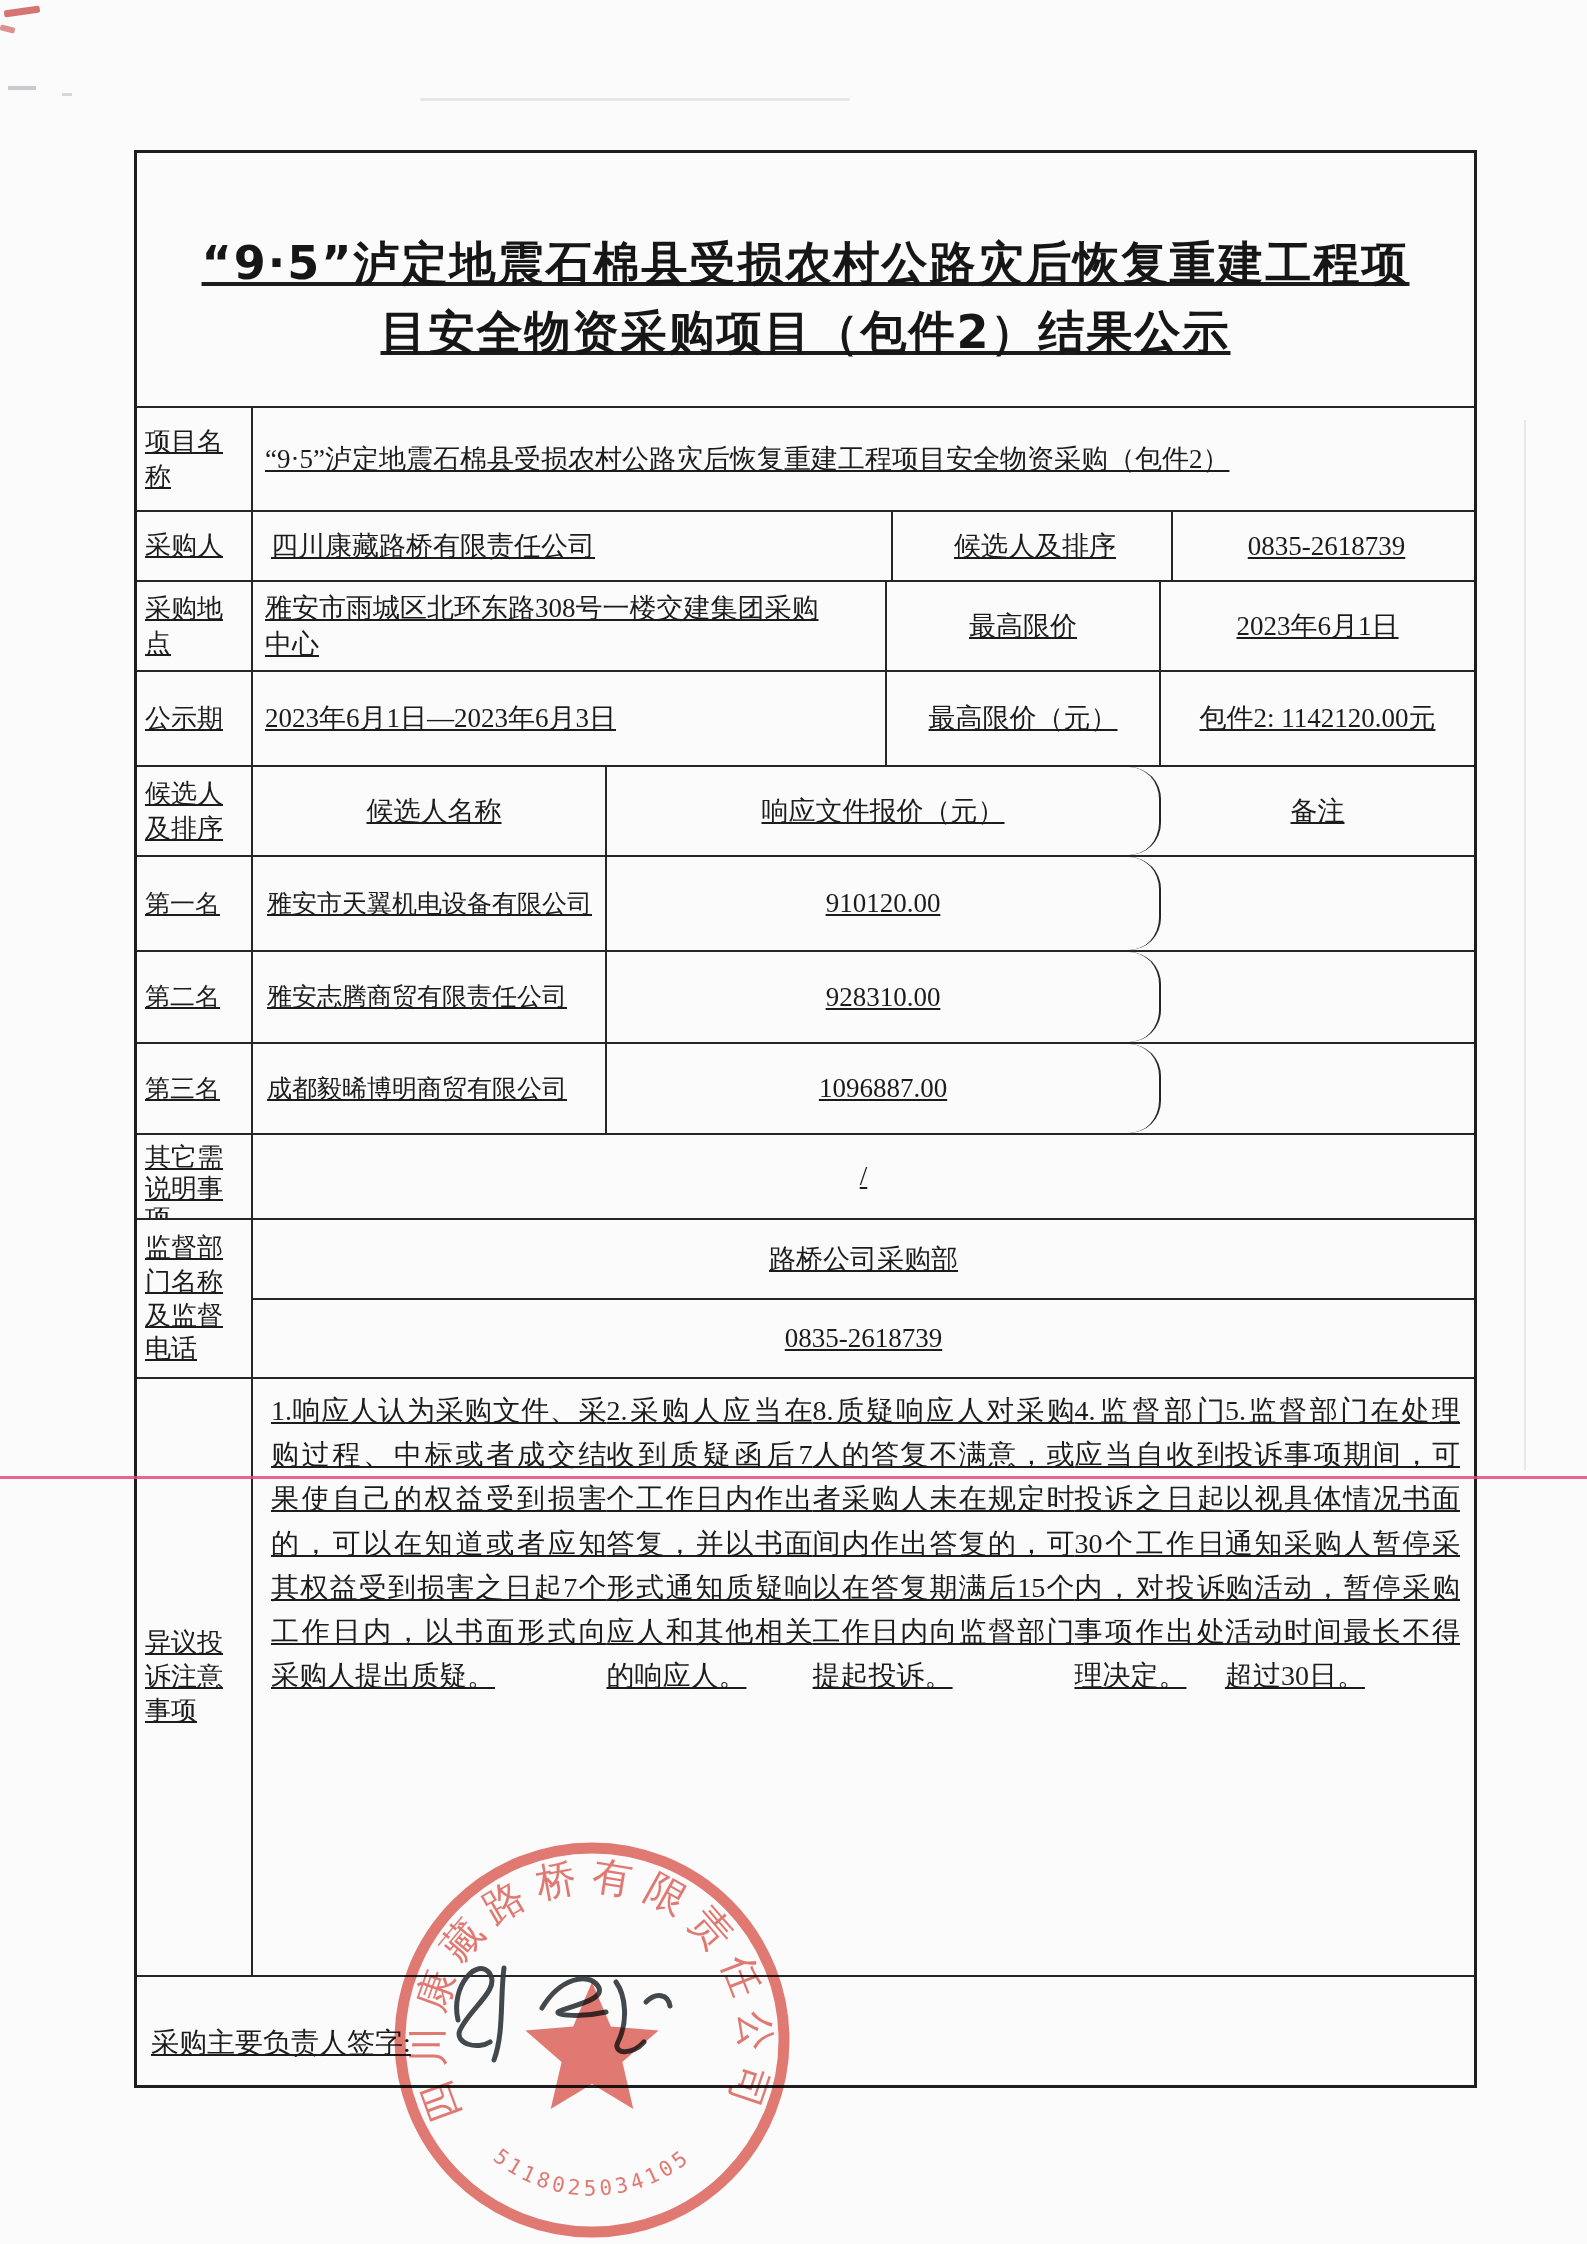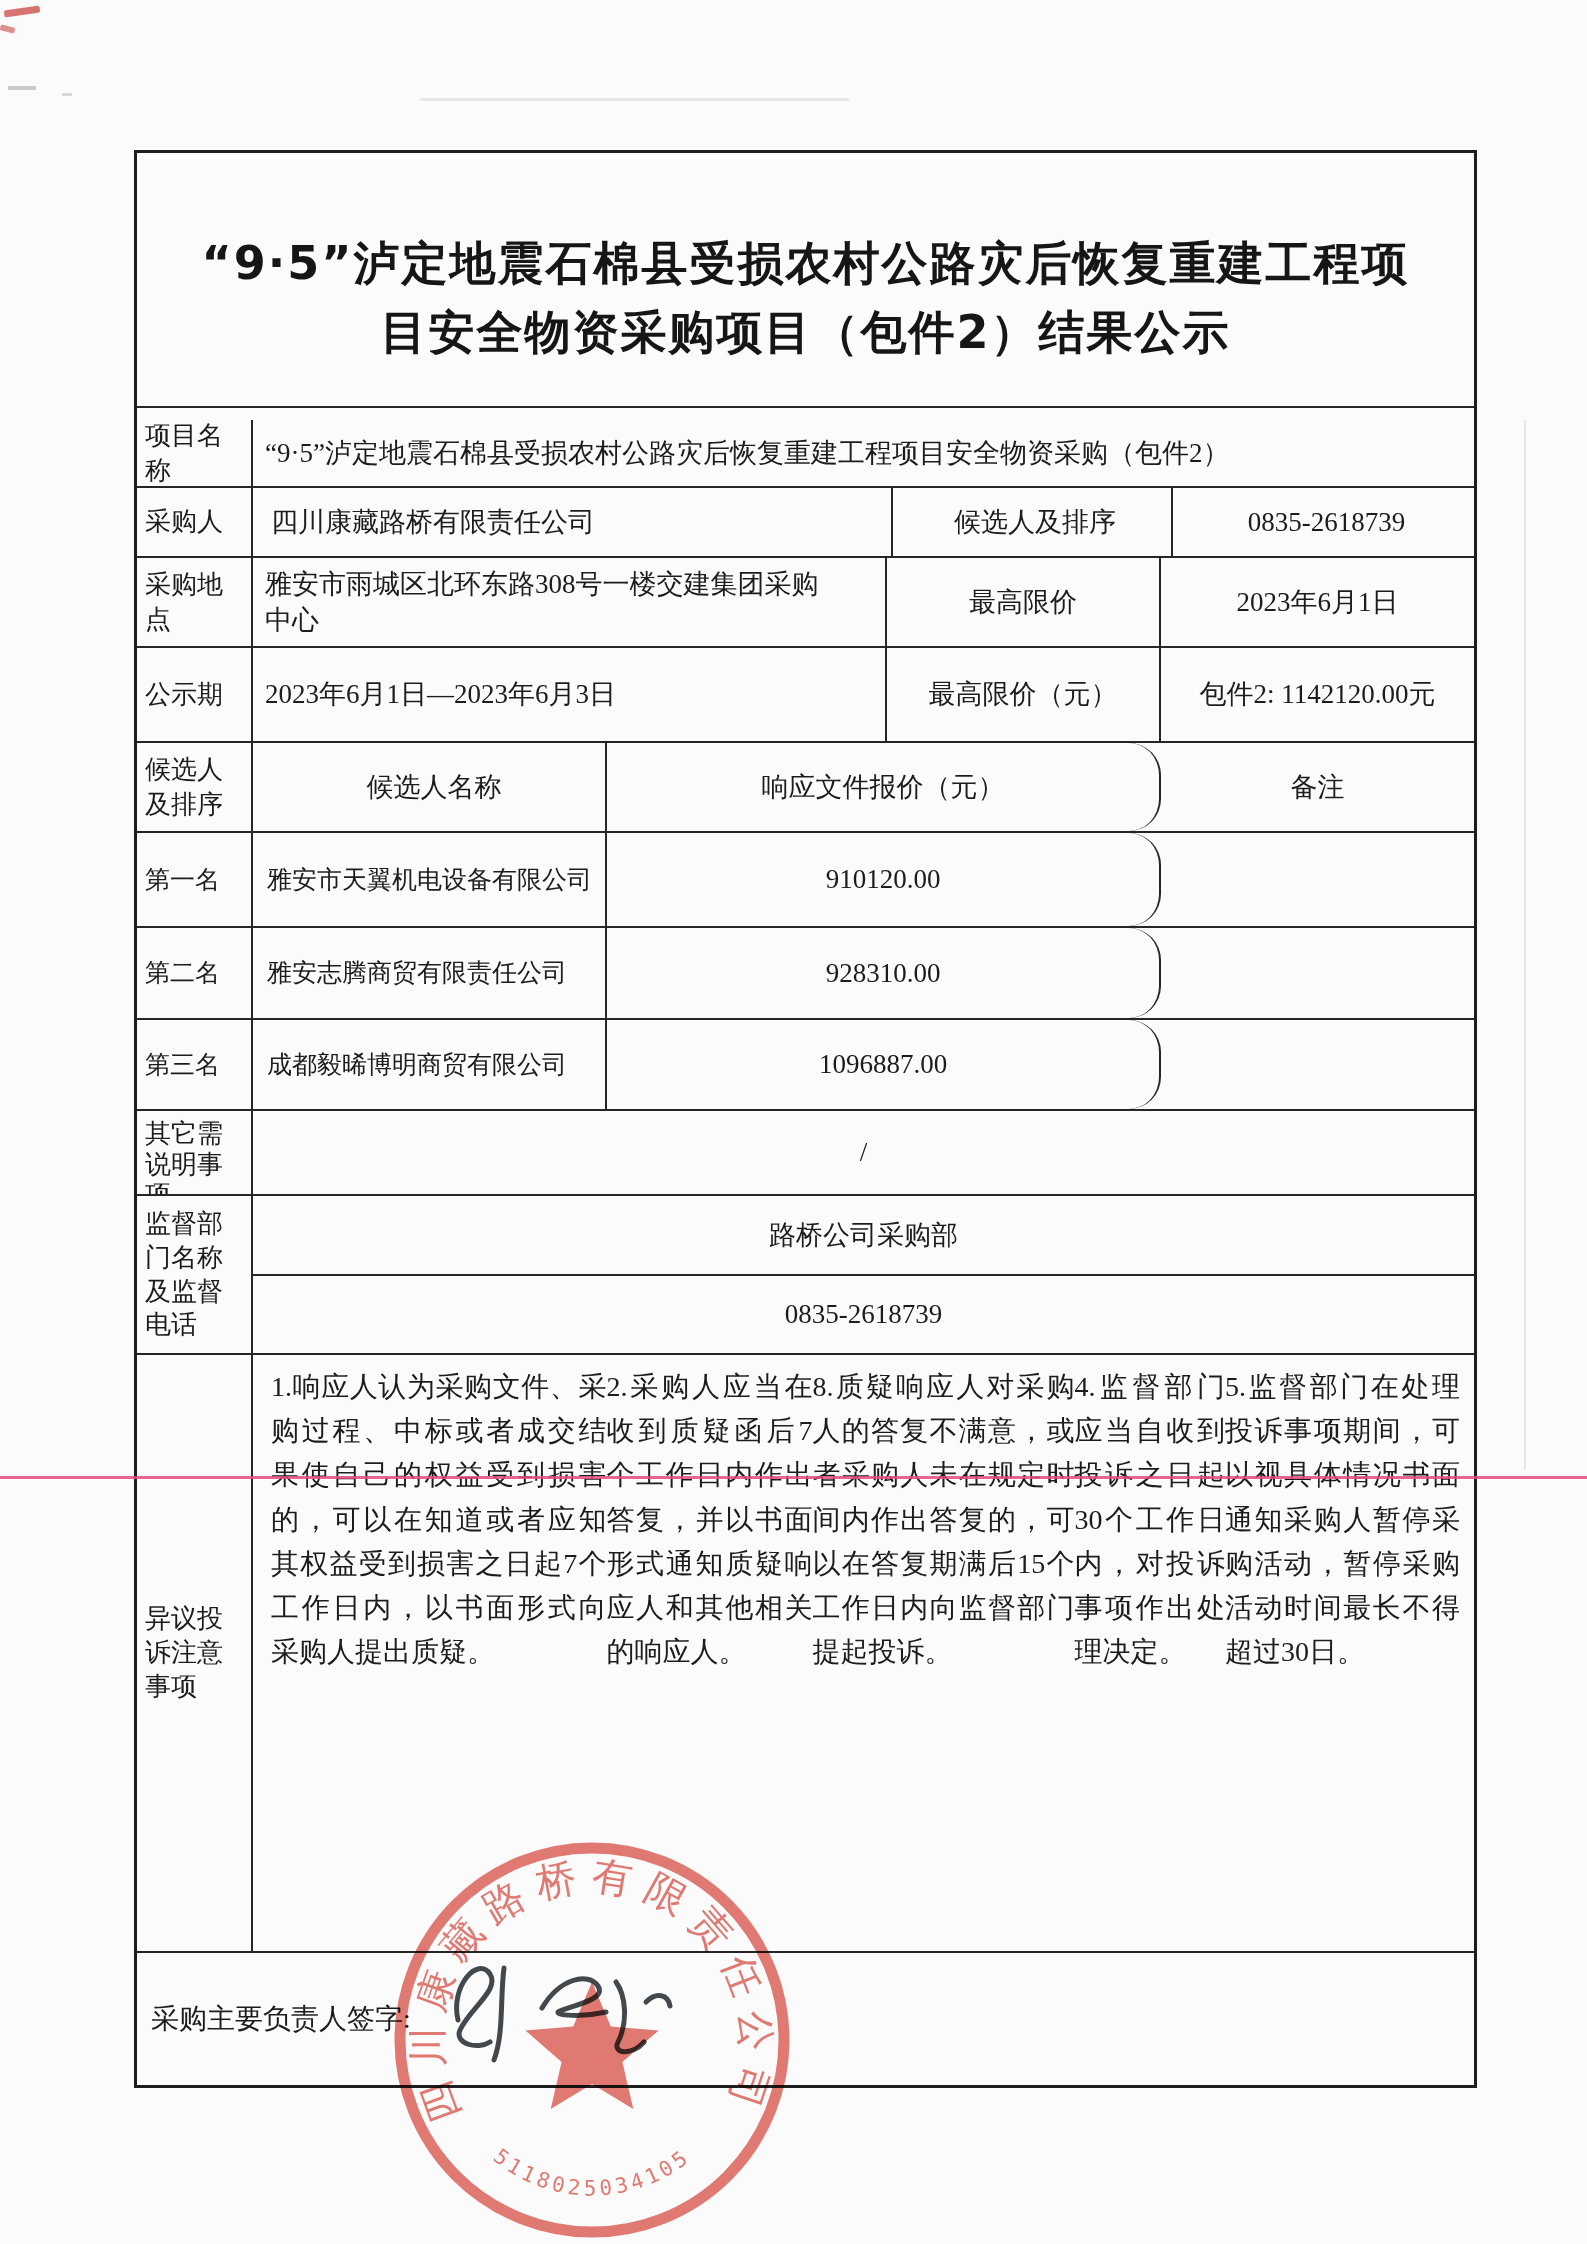--- a/index.html
+++ b/index.html
@@ -23,20 +23,21 @@
   .pink-scan-line{top:1476px; left:0; width:1587px; height:3px; background:#e34a80; opacity:.85; z-index:6;}
 
   
   .doc-table{
     position:absolute; left:134px; top:150px;
     width:1343px; height:1938px;
     border:3px solid #1e1e1e;
     box-sizing:border-box;
     background:transparent;
     z-index:2;
+    text-decoration:underline;
   }
   .row{display:flex; border-bottom:2px solid #262626; box-sizing:border-box;}
   .row:last-child{border-bottom:none;}
   .cell{
     display:flex; align-items:center;
     box-sizing:border-box;
     padding:6px 12px;
     font-size:27px;
     line-height:1.35;
     border-right:2px solid #262626;
@@ -48,21 +49,21 @@
   .c-lab2{width:274px; flex:none; justify-content:center; text-align:center;}
   .c-valB{flex:1; justify-content:center; text-align:center;}
   .c-rank{width:116px; flex:none; justify-content:flex-start; font-size:25px; padding:6px 8px;}
   .c-name{width:354px; flex:none; font-size:25px; padding:6px 4px 6px 14px;}
   .c-price{width:554px; flex:none; justify-content:center; text-align:center;border-radius:32px;}
   .c-remark{flex:1;}
   .c-span{flex:1; justify-content:flex-start;}
   .c-span-center{flex:1; justify-content:center; text-align:center;}
 
   .r-title{height:255px; align-items:center; justify-content:center;}
-  .r-project{height:68px;margin-top:12px;}
+  .r-project{height:104px;}
   .r-purchaser{height:70px;gap:6px;}
   .r-location{height:90px;}
   .r-publicity{height:95px;}
   .r-chead{height:90px;}
   .r-cand1{height:95px;}
   .r-cand2{height:92px;}
   .r-cand3{height:91px;}
   .r-other{height:85px;}
   .r-supervision{height:159px;}
   .r-objection{height:598px;}

